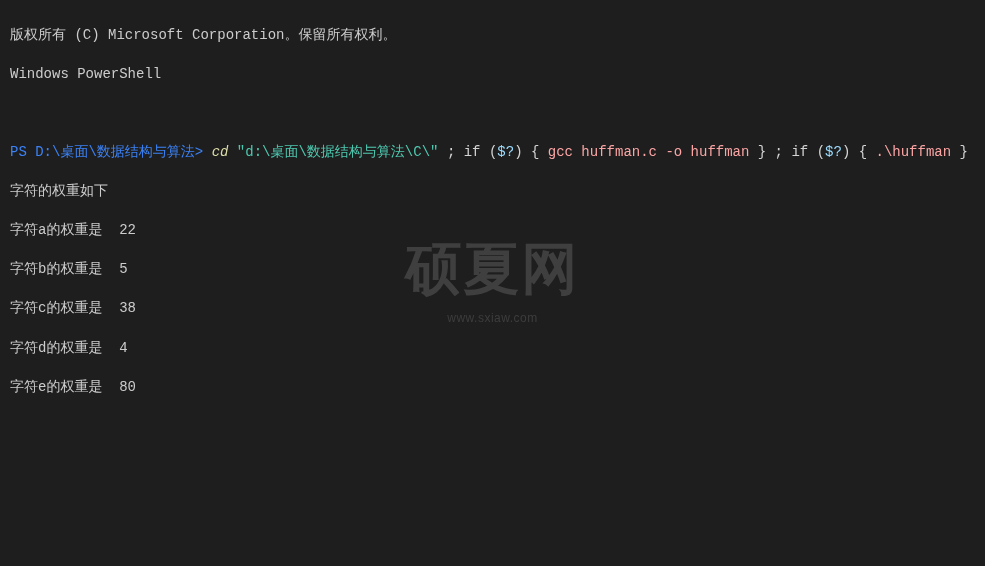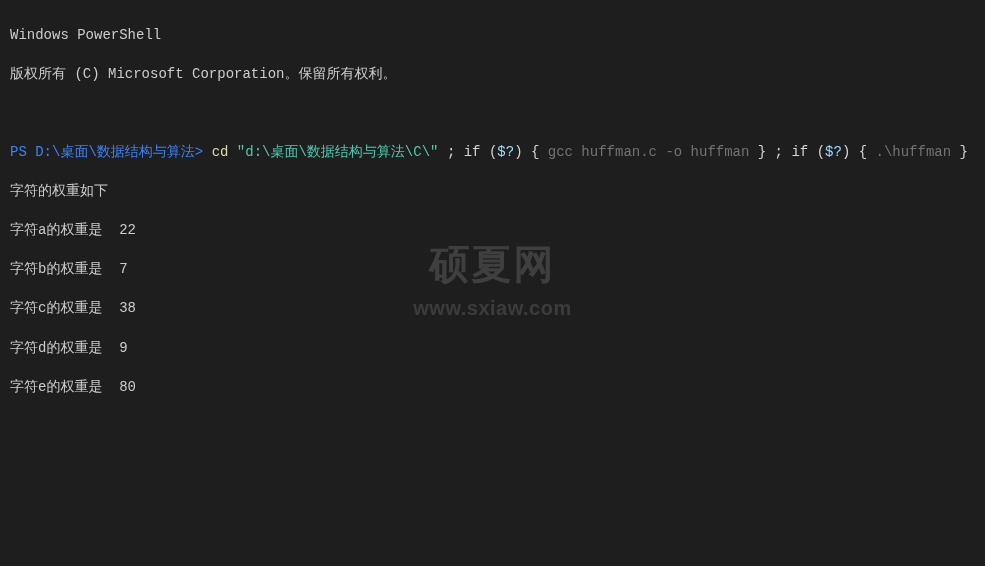--- a/index.html
+++ b/index.html
@@ -13,65 +13,65 @@
     height: 566px;
     overflow: hidden;
     position: relative;
     padding: 6px 10px;
   }
   .terminal {
     white-space: pre;
   }
   .line { display: block; }
   .prompt-path { color: #3b82f6; }
-  .cmd-yellow { color: #dcdcaa; }
+  .cmd-yellow { color: #dcdcaa; font-style: italic; }
   .cmd-cyan { color: #4ec9b0; }
   .cmd-op { color: #d4d4d4; }
   .cmd-paren { color: #d4d4d4; }
   .cmd-var { color: #9cdcfe; }
-  .cmd-call { color: #737373; }
+  .cmd-call { color: #fca5a5; }
   .blank { height: 19px; }
   .watermark {
     position: absolute;
     left: 50%;
     top: 50%;
     transform: translate(-50%, -55%);
     text-align: center;
     pointer-events: none;
     user-select: none;
   }
   .watermark .wm-main {
     font-family: "Microsoft YaHei", sans-serif;
-    font-size: 40px;
+    font-size: 56px;
     font-weight: 700;
     color: rgba(180,180,180,0.22);
     letter-spacing: 2px;
   }
   .watermark .wm-sub {
     font-family: Arial, sans-serif;
-    font-size: 20px;
-    font-weight: 700;
+    font-size: 12px;
+    font-weight: 400;
     color: rgba(180,180,180,0.20);
     margin-top: 2px;
     letter-spacing: 0.5px;
   }
 </style>
 </head>
 <body>
 
 <div class="terminal">
+<span class="line">版权所有 (C) Microsoft Corporation。保留所有权利。</span>
 <span class="line">Windows PowerShell</span>
-<span class="line">版权所有 (C) Microsoft Corporation。保留所有权利。</span>
 <div class="blank"></div>
 <span class="line"><span class="prompt-path">PS </span><span class="prompt-path">D:\桌面\数据结构与算法</span><span class="prompt-path">&gt; </span><span class="cmd-yellow">cd</span><span> </span><span class="cmd-cyan">"d:\桌面\数据结构与算法\C\"</span><span class="cmd-op"> ; </span><span class="cmd-op">if</span><span class="cmd-paren"> (</span><span class="cmd-var">$?</span><span class="cmd-paren">) </span><span class="cmd-op">{ </span><span class="cmd-call">gcc huffman.c -o huffman</span><span class="cmd-op"> }</span><span class="cmd-op"> ; </span><span class="cmd-op">if</span><span class="cmd-paren"> (</span><span class="cmd-var">$?</span><span class="cmd-paren">) </span><span class="cmd-op">{ </span><span class="cmd-call">.\huffman</span><span class="cmd-op"> }</span></span>
 <span class="line">字符的权重如下</span>
 <span class="line">字符a的权重是  22</span>
-<span class="line">字符b的权重是  7</span>
+<span class="line">字符b的权重是  5</span>
 <span class="line">字符c的权重是  38</span>
-<span class="line">字符d的权重是  9</span>
+<span class="line">字符d的权重是  4</span>
 <span class="line">字符e的权重是  80</span>
 <div class="blank"></div>
 <div class="blank"></div>
 
 
 
 
 
 
 

